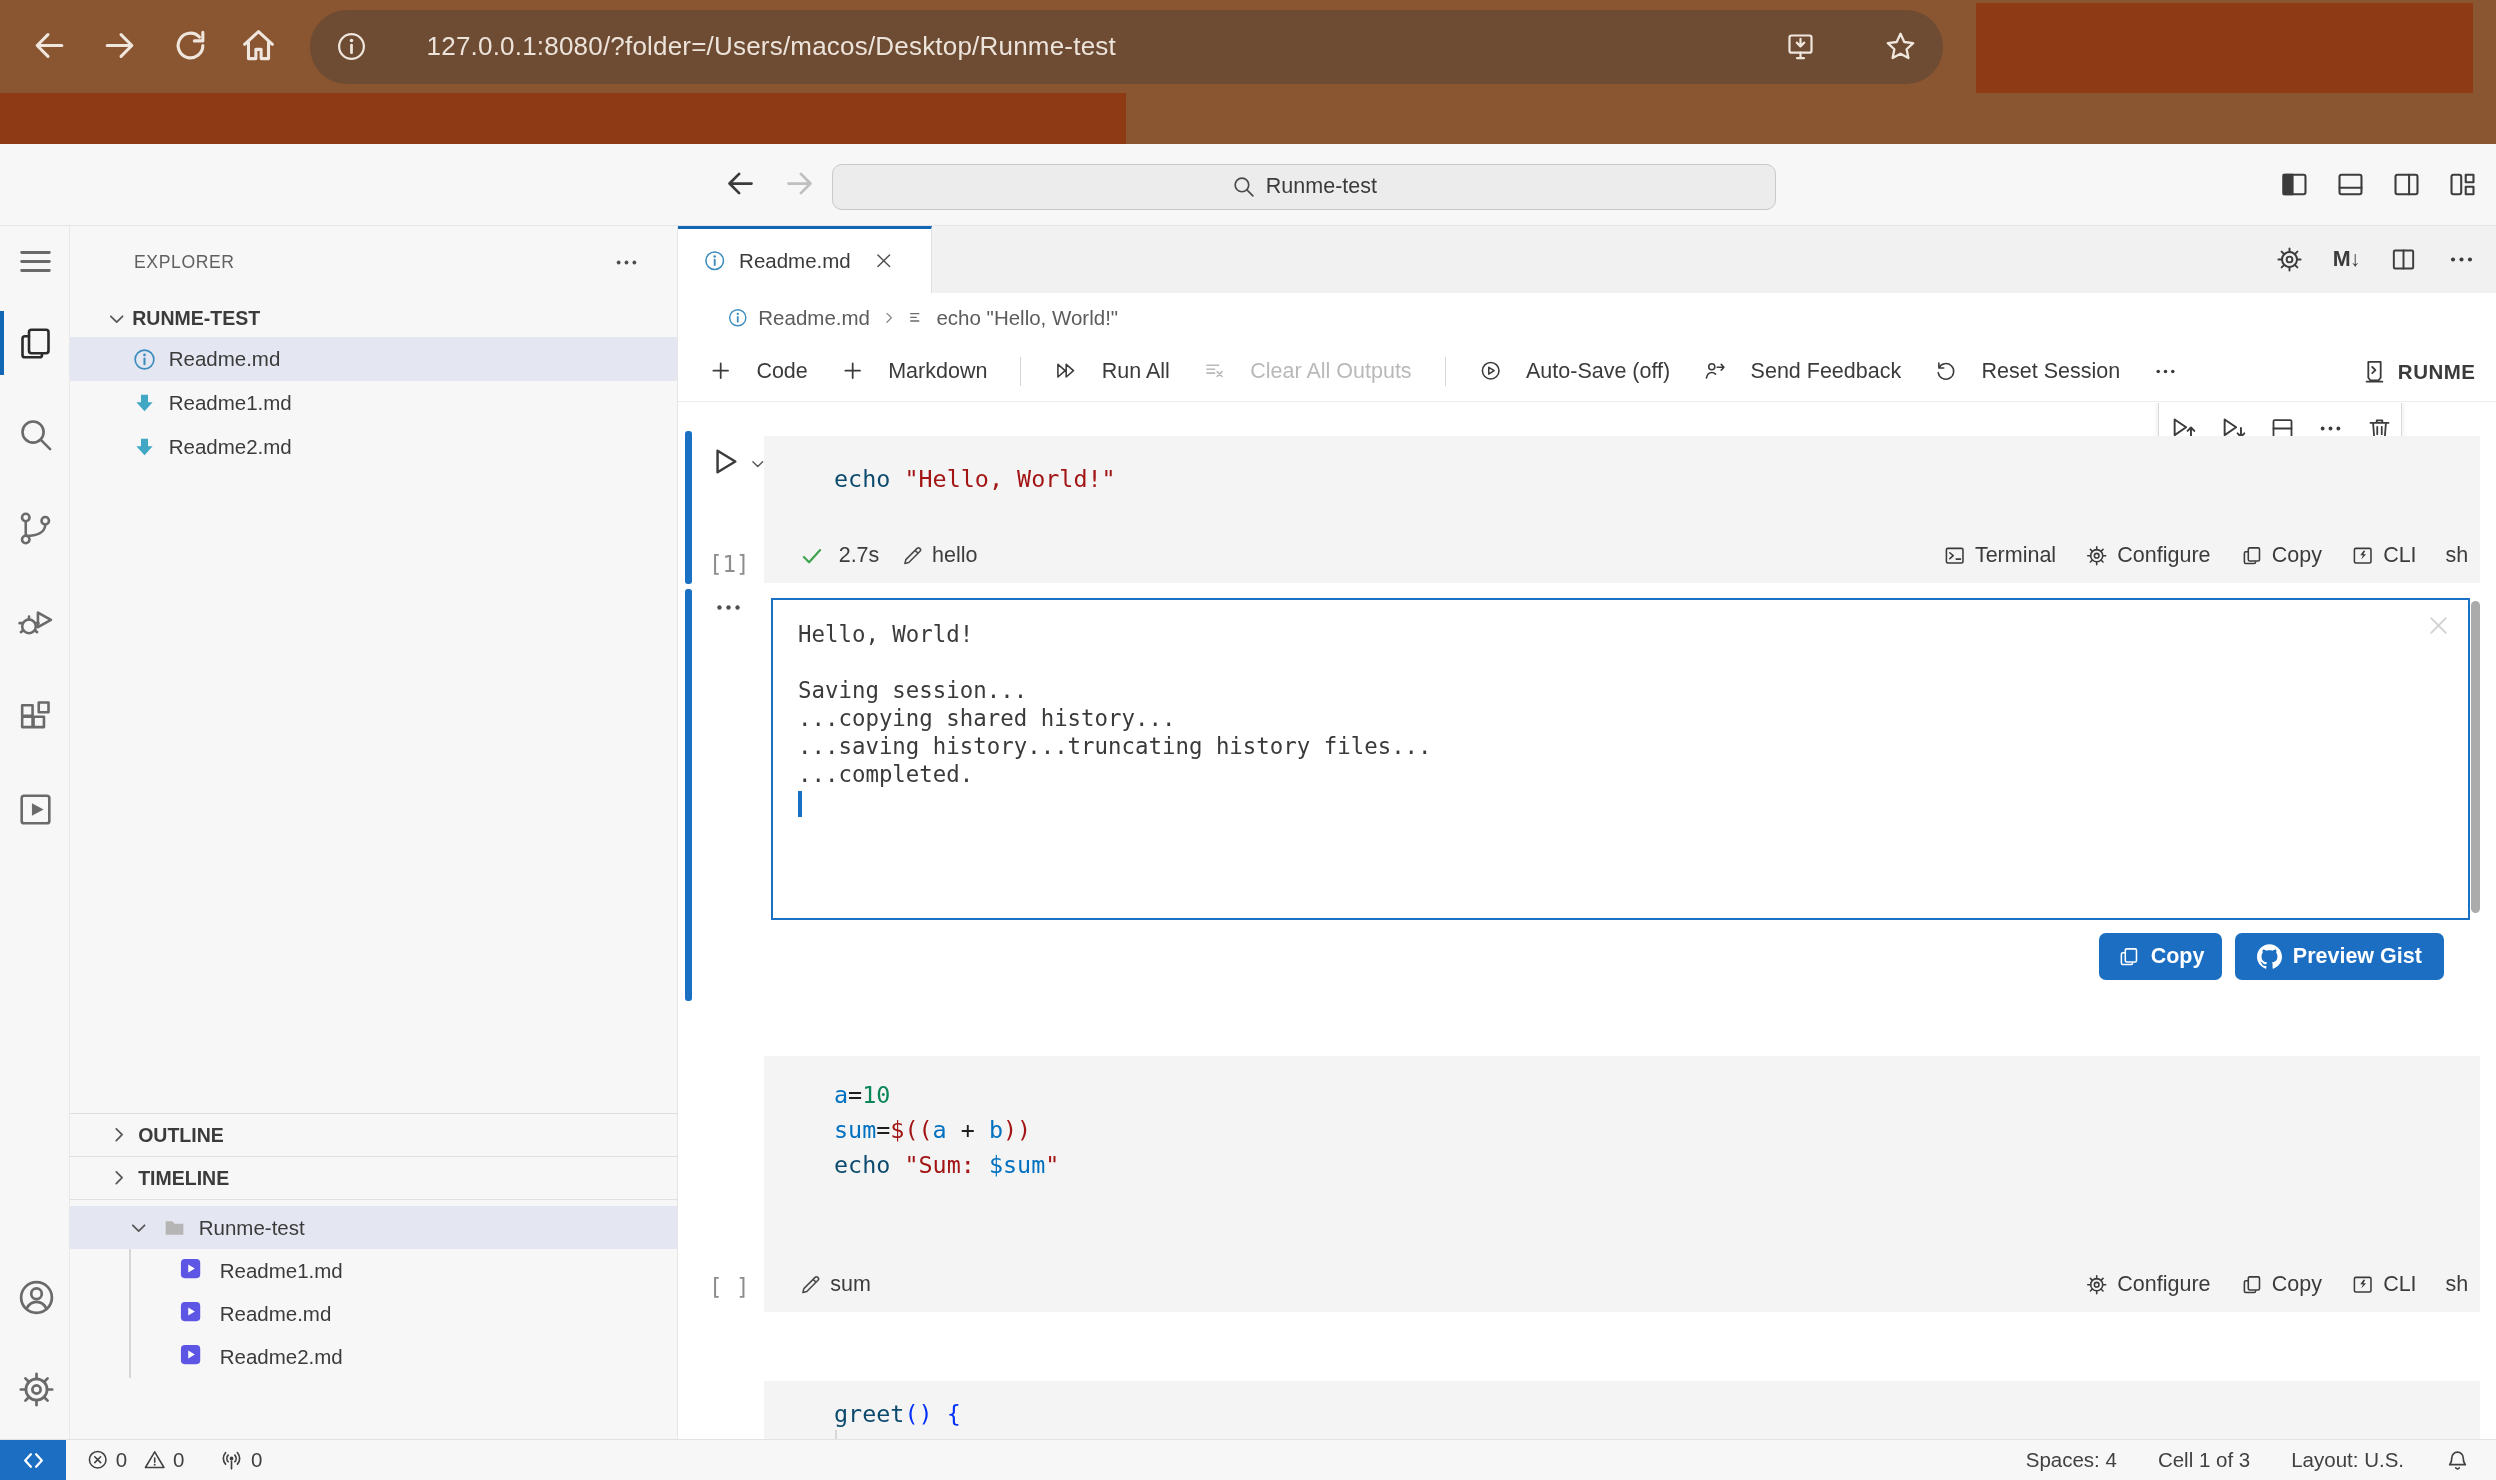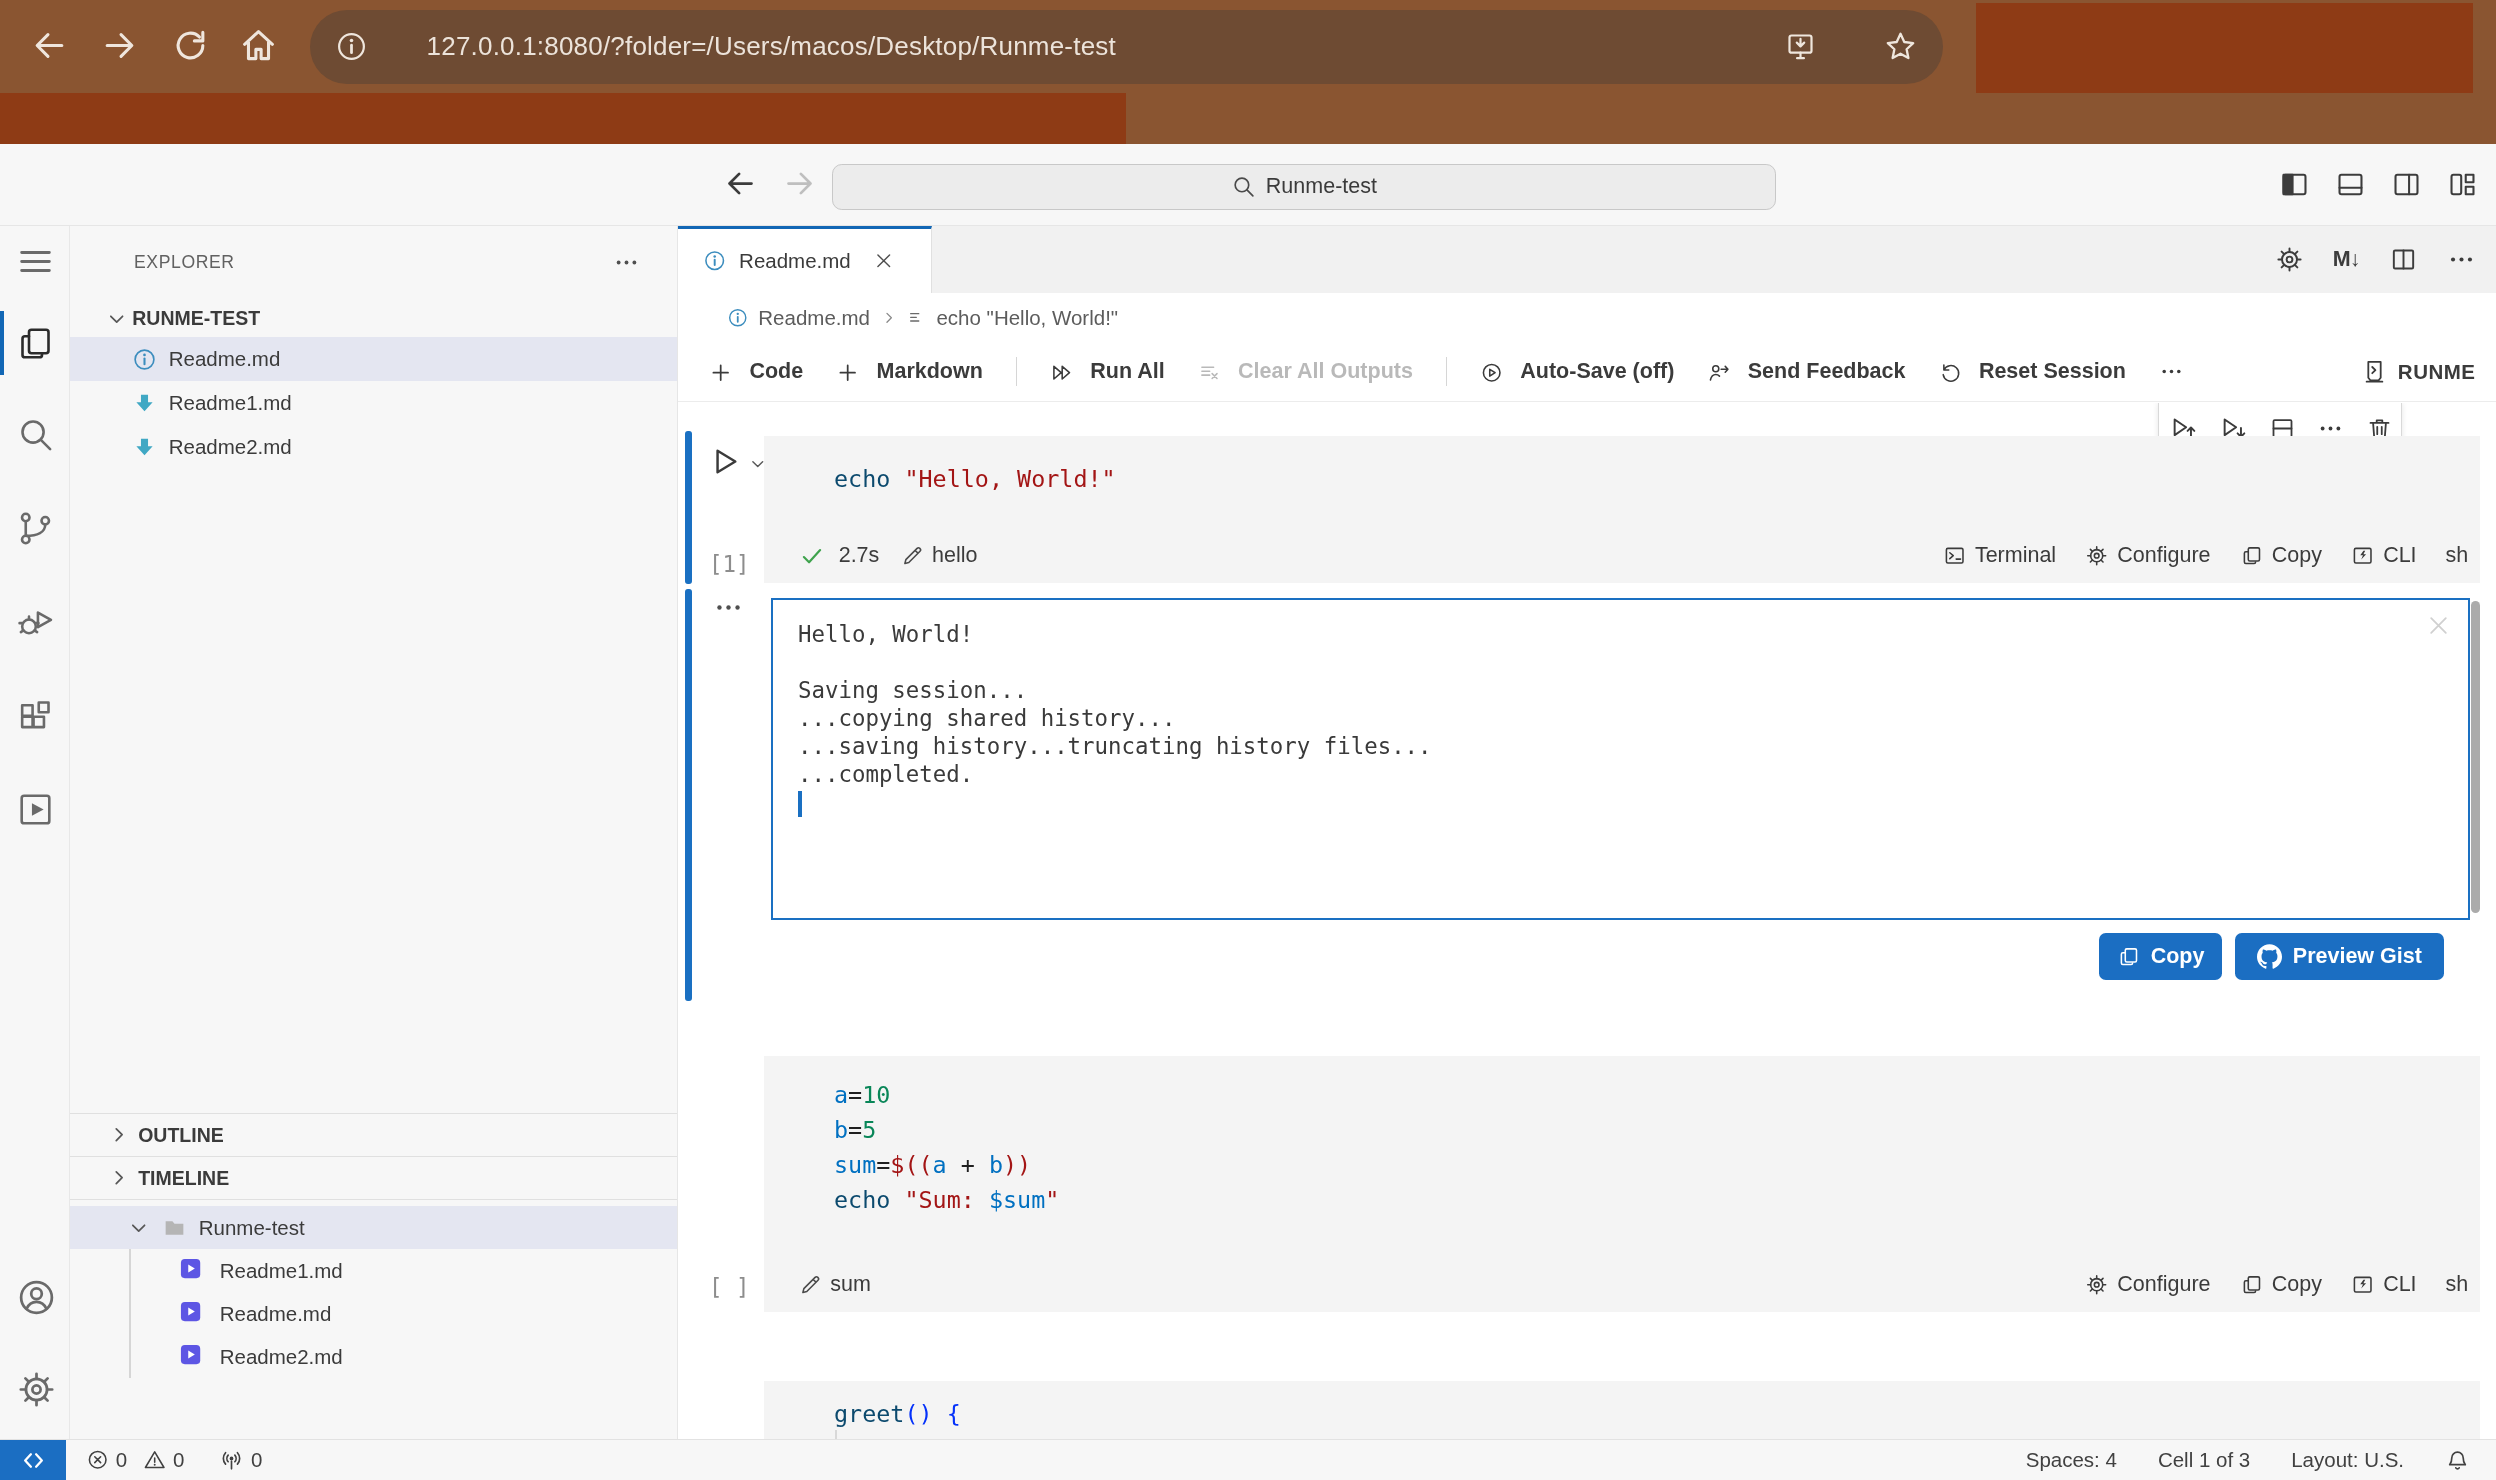--- a/index.html
+++ b/index.html
@@ -48,21 +48,21 @@
   #tabstrip { position:absolute; left:0; top:0; width:100%; height:67px; background:#f1f1f1; }
   #tab { position:absolute; left:0; top:0; width:254px; height:67px; background:#fff; border-top:3.9px solid #1267b5;
     border-right:1px solid #e0e0e0; display:flex; align-items:center; padding-left:25px; gap:12.7px; cursor:pointer; }
   #tab .t { font-size:20.5px; color:#3b3b3b; }
   #tabbar-right { position:absolute; right:21.5px; top:0; height:67px; display:flex; align-items:center; gap:29px; color:#3c3c3c; }
   #md-icon { font-size:21.5px; font-weight:bold; letter-spacing:-1px; }
   #breadcrumbs { position:absolute; left:0; top:67px; width:100%; height:49px; display:flex; align-items:center;
     padding-left:49px; gap:9.8px; color:#5c5c5c; font-size:20.5px; }
   #nb-toolbar { position:absolute; left:0; top:116px; width:100%; height:60px; display:flex; align-items:center;
     padding:0 21.5px 0 31px; gap:33px; border-bottom:1px solid #ececec; font-size:21.5px; color:#3b3b3b; }
-  .tbi { display:flex; align-items:flex-end; gap:17px; cursor:pointer; white-space:nowrap;font-weight:bold; }
+  .tbi { display:flex; align-items:flex-start; gap:24px; cursor:pointer; white-space:nowrap; }
   .tbi.disabled { color:#b9b9b9; cursor:default; }
   .tb-sep { width:1px; height:29px; background:#d6d6d6; }
   #runme-brand { margin-left:auto; display:flex; align-items:center; gap:9.8px; font-weight:600; letter-spacing:0.5px; font-size:20.5px; }
 
   #nb-content { position:absolute; left:0; top:177px; width:100%; height:1038px; overflow:hidden; background:#fff; }
 
   
   #cell-float { position:absolute; left:1480px; top:-2px; width:244px; height:55px; background:#fff;
     border:1px solid #d9d9d9; display:flex; align-items:center; justify-content:center; gap:21.5px; color:#3b3b3b;
     box-shadow:0 2px 5.9px rgba(0,0,0,.10); }
@@ -710,21 +710,20 @@
       </button>
       <button class="gist-btn" style="left:1557px;width:209px">
         <svg class="ic" width="25" height="25" viewBox="0 0 26 26">
             <use href="#i-github"></use>
           </svg>
         <span>Preview Gist</span>
       </button>
 
       <div class="cellbox" style="top:653px;height:256px">
         <div class="code-area" style="padding-top:21.5px"><span class="tk-var">a</span><span class="tk-pln">=</span><span class="tk-num">10</span></div>
-        <div class="code-area"><span class="tk-var">b</span><span class="tk-pln">=</span><span class="tk-num">5</span></div>
         <div class="code-area"><span class="tk-var">sum</span><span class="tk-pln">=</span><span class="tk-red">$((</span><span class="tk-var">a</span><span class="tk-pln"> + </span><span class="tk-var">b</span><span class="tk-red">))</span></div>
         <div class="code-area"><span class="tk-cmd">echo </span><span class="tk-str">"Sum: </span><span class="tk-var">$sum</span><span class="tk-str">"</span></div>
         <div class="cell-status">
           <svg class="ic" width="23.4" height="23.4" style="color:#4a4a4a" viewBox="0 0 24 24">
               <use href="#i-pencil"></use>
             </svg>
           <span style="margin-left:7.8px">sum</span>
           <div class="cs-right">
             <div class="cs-act">
               <svg class="ic" width="23.4" height="23.4" viewBox="0 0 24 24">

